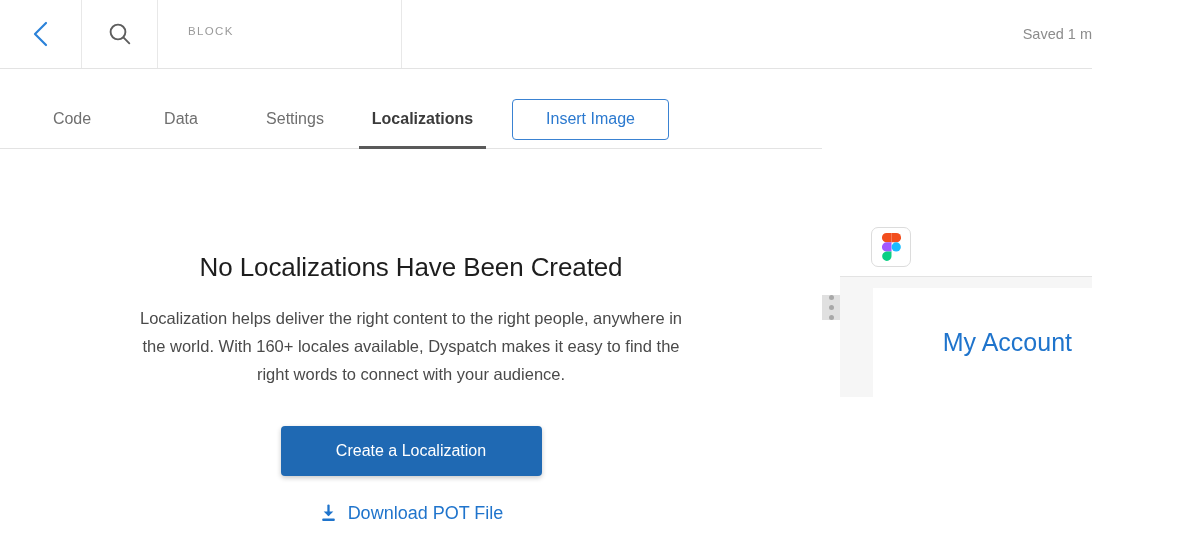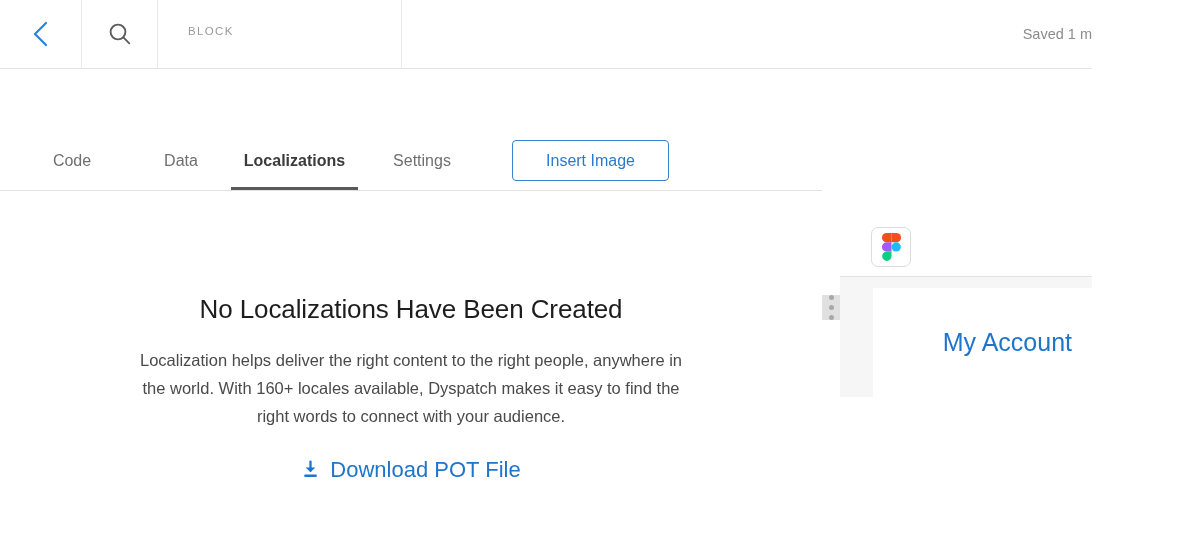--- a/index.html
+++ b/index.html
@@ -203,21 +203,21 @@
     align-items: center;
     justify-content: center;
   }
 
   .download-link {
     margin-top: 27px;
     display: flex;
     align-items: center;
     gap: 10px;
     color: #1f74cc;
-    font-size: 22px;
+    font-size: 18px;
     text-decoration: none;
     cursor: pointer;
   }
 
   .dl-icon { display: block; }
 
   
   .splitter {
     width: 18px;
     flex: 0 0 18px;
@@ -329,31 +329,32 @@
     <div class="saved-status">Saved 1 m</div>
   </div>
 
   <div class="body-split">
 
     <div class="editor-pane">
 
       <div class="tabbar">
         <div class="tab t-code">Code</div>
         <div class="tab t-data">Data</div>
+        <div class="tab t-set">Settings</div>
         <div class="tab t-loc">Localizations</div>
-        <div class="tab t-set">Settings</div>
 
         <button class="insert-image-btn">Insert Image</button>
       </div>
 
       <div class="empty-state">
         <div class="empty-title">No Localizations Have Been Created</div>
 
         <div class="empty-desc">Localization helps deliver the right content to the right people, anywhere in the world. With 160+ locales available, Dyspatch makes it easy to find the right words to connect with your audience.</div>
 
+        <button class="create-btn">Create a Localization</button>
 
         <a class="download-link" href="#">
           <svg class="dl-icon" width="19" height="19" viewBox="0 0 19 19">
             <path d="M9.5 1.6 V10.6" stroke="#1f74cc" stroke-width="2.3" stroke-linecap="round"></path>
             <path d="M4.7 7.4 L9.5 12.2 L14.3 7.4" fill="#1f74cc"></path>
             <rect x="3.2" y="14.6" width="12.6" height="2.3" rx="1" fill="#1f74cc"></rect>
           </svg>
           <span>Download POT File</span>
         </a>
       </div>

